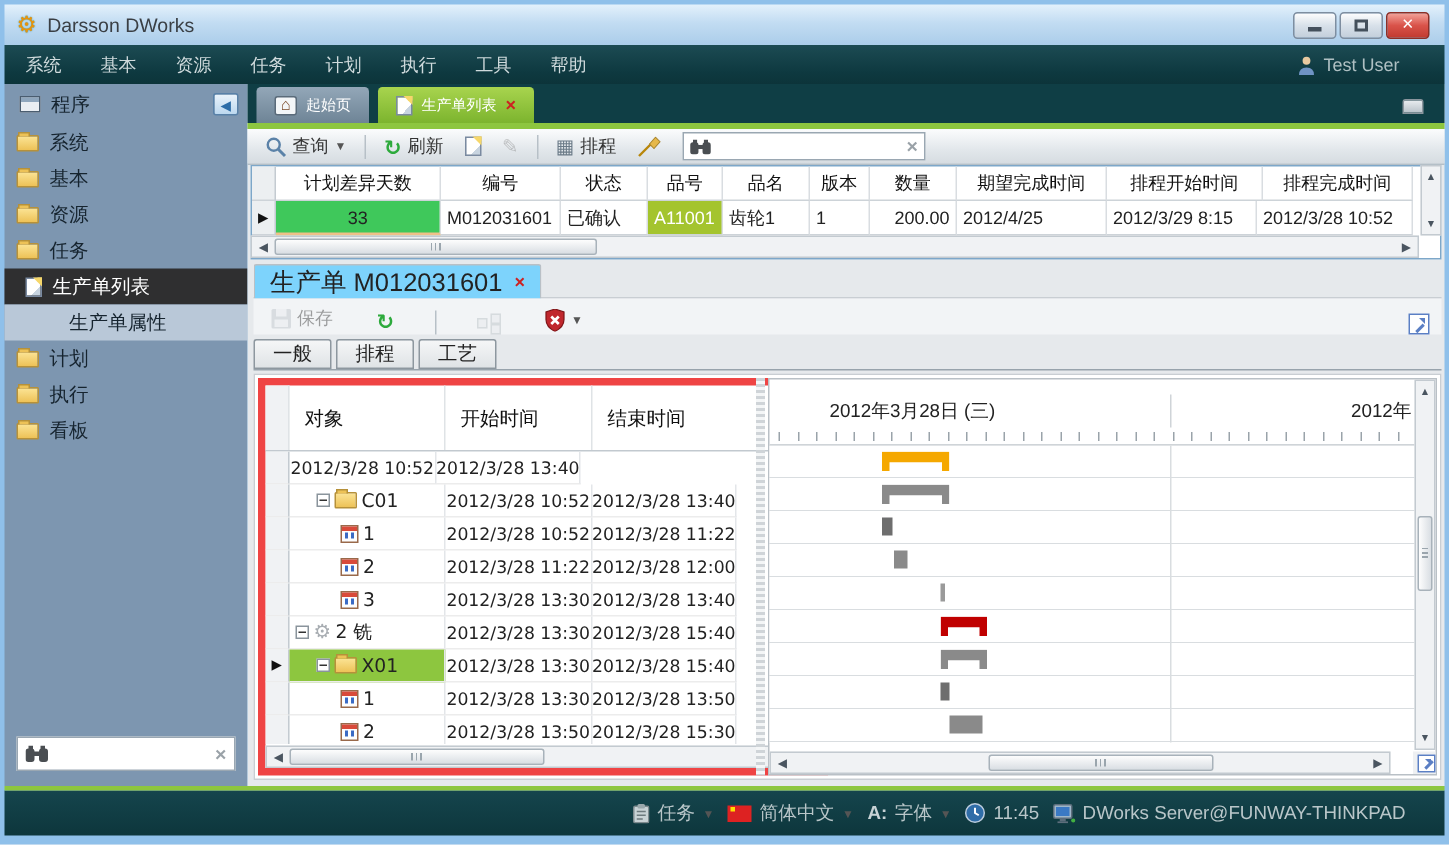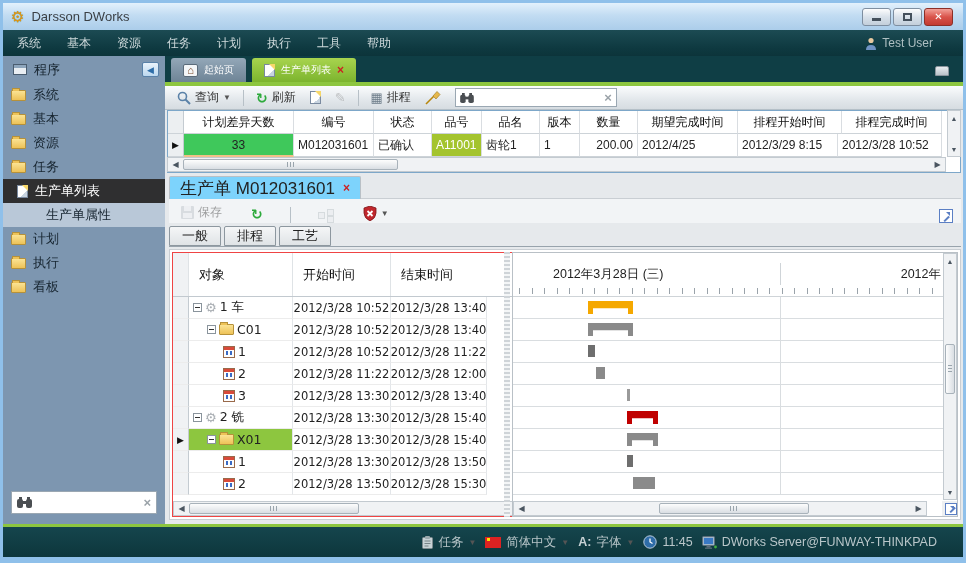--- a/index.html
+++ b/index.html
@@ -136,21 +136,21 @@
   .ext-icon::before { content:""; position:absolute; left:3px; bottom:3px; width:7px; height:1.5px; background:#5b7fc4; transform:rotate(-45deg); }
   .ext-icon::after { content:""; position:absolute; right:2px; top:2px; border-top:4px solid #5b7fc4; border-left:4px solid transparent; }
   .subtabs { position:absolute; left:4px; right:2px; top:47px; height:24px; display:flex; align-items:flex-end; border-bottom:1px solid #98a3ac; }
   .stab { height:20px; min-width:50px; padding:0 12px; margin-right:3px; display:flex; align-items:center; justify-content:center;
     background:linear-gradient(#f5f6f7,#dfe3e6); border:1px solid #8d979f; border-radius:2px 2px 0 0; font-size:13px; }
   .stab.active { height:24px; background:#fff; border-bottom:1px solid #fff; margin-bottom:-1px; padding:0 18px; }
 
   .detail-content { position:absolute; left:4px; right:2px; top:73px; bottom:4px; background:#fff; border:1px solid #c9ced3; }
 
   
-  .treepanel { position:absolute; left:2px; top:2px; width:380px; bottom:2px; border:1px solid #ef4444; background:#fff; }
+  .treepanel { position:absolute; left:2px; top:2px; width:380px; bottom:2px; border:5px solid #ef4444; background:#fff; }
   .tree-head { position:absolute; left:0; right:14px; top:0; height:44px; border-bottom:1px solid #c2c9cf; display:flex; }
   .thcell { display:flex; align-items:center; padding-left:10px; border-right:1px solid #dfe3e6; font-size:13px; color:#111; }
   .th-rowhdr { width:16px; flex:none; background:#f0f2f4; padding:0; }
   .th-obj { width:104px; flex:none; } .th-start { width:98px; flex:none; } .th-end { width:96px; flex:none; border-right:none; }
   .tree-rows { position:absolute; left:0; right:14px; top:44px; bottom:16px; overflow:hidden; }
   .trow { display:flex; height:22px; }
   .tcell { border-right:1px solid #e3e6e9; border-bottom:1px solid #ececec; display:flex; align-items:center;
     font-size:11.5px; white-space:nowrap; overflow:hidden; font-family:"DejaVu Sans","Liberation Sans",sans-serif; }
   .t-rowhdr { width:16px; flex:none; background:#f0f2f4; justify-content:center; font-size:9px; color:#111; border-right:1px solid #c4cbd1; }
   .t-obj { width:104px; flex:none; padding-left:4px; gap:3px; font-size:12.5px; }
@@ -431,25 +431,20 @@
         <div class="treepanel">
           <div class="tree-head">
             <div class="thcell th-rowhdr"></div>
             <div class="thcell th-obj">对象</div>
             <div class="thcell th-start">开始时间</div>
             <div class="thcell th-end">结束时间</div>
           </div>
           <div class="tree-rows">
             <div class="trow">
               <div class="tcell t-rowhdr"></div>
-              <div class="tcell t-obj">
-                  <span class="expander"></span>
-                  <span class="i-gear"></span>
-                  <span>1 车</span>
-                </div>
               <div class="tcell t-start">2012/3/28 10:52</div>
               <div class="tcell t-end">2012/3/28 13:40</div>
             </div>
             <div class="trow">
               <div class="tcell t-rowhdr"></div>
               <div class="tcell t-obj lvl1">
                   <span class="expander"></span>
                   <span class="icon-folder"></span>
                   <span>C01</span>
                 </div>

